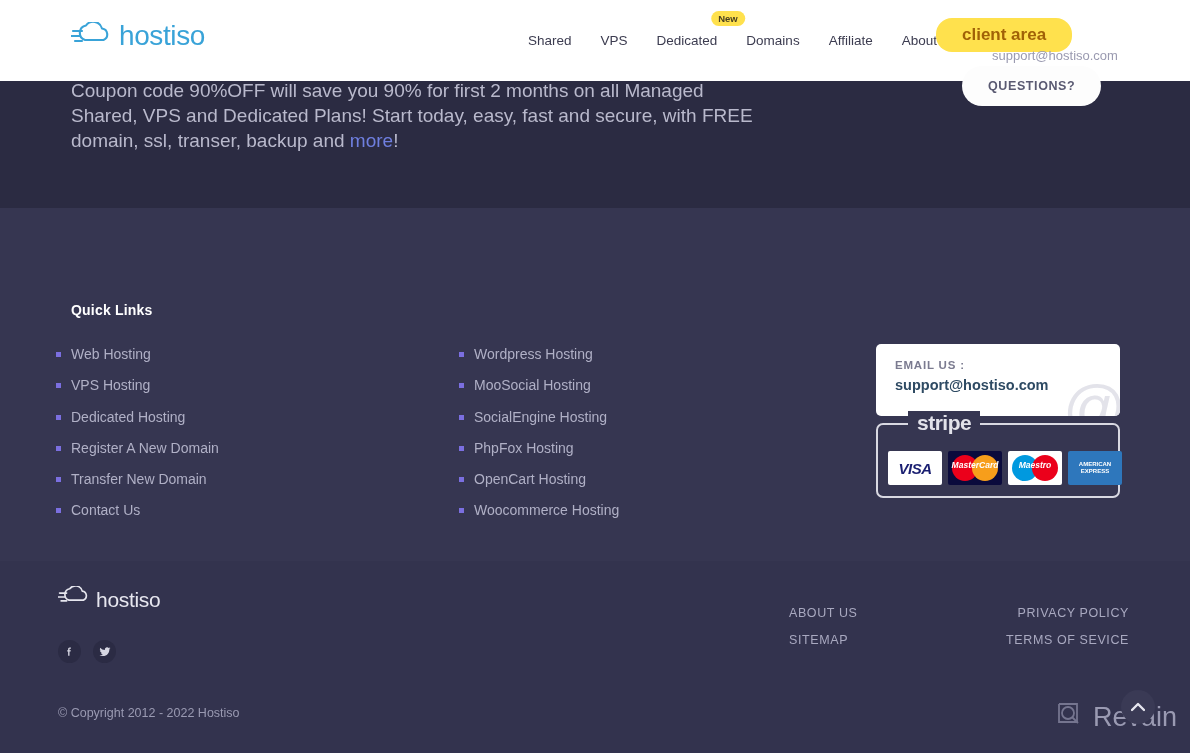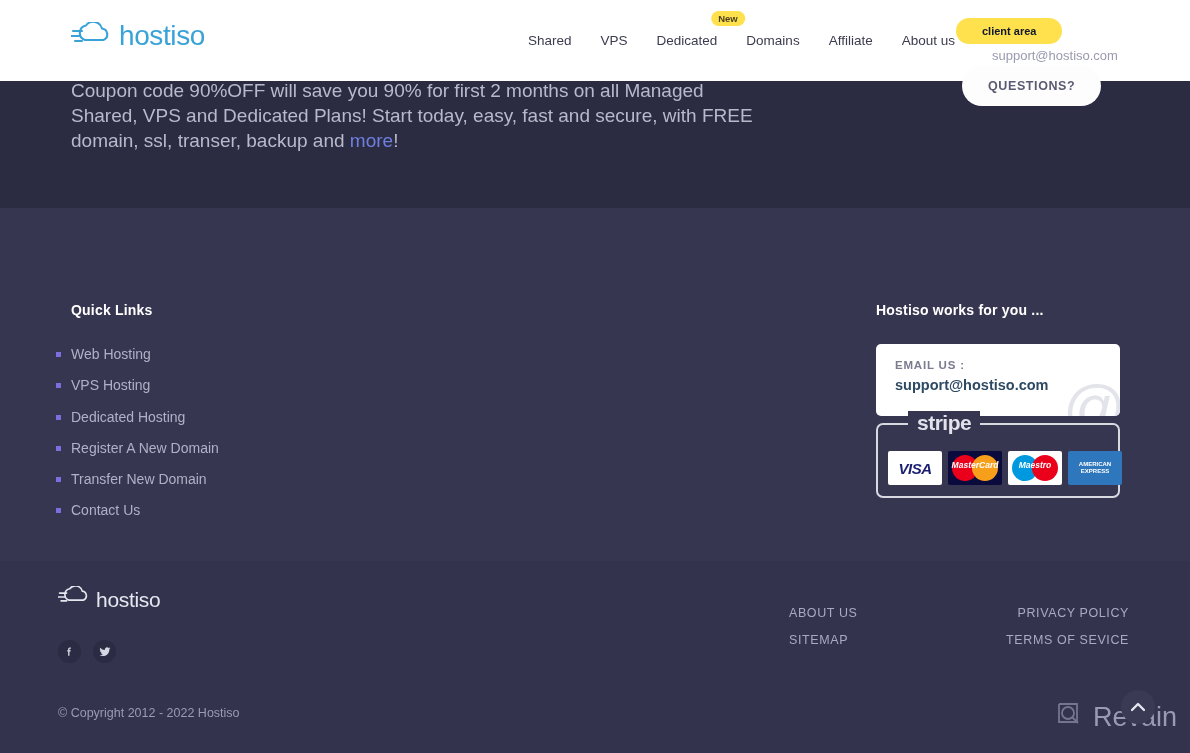--- a/index.html
+++ b/index.html
@@ -35,23 +35,23 @@
     white-space: nowrap; cursor: pointer;
   }
   .badge-new {
     position: absolute; top: -22px; left: 50%; transform: translateX(-50%);
     background: #ffe14d; color: #4a4020; font-size: 9.5px;
     padding: 2px 7px; border-radius: 8px; font-weight: 600;
     white-space: nowrap;
     margin-left: 41px;
   }
   .client-area {
-    position: absolute; left: 956px; top: 18px;
-    background: #ffe14d; color: #0f172a;
-    font-size: 11px; font-weight: 700;
+    position: absolute; left: 936px; top: 18px;
+    background: #ffe14d; color: #a16207;
+    font-size: 17px; font-weight: 700;
     padding: 7px 26px; border-radius: 16px; border: none;
     cursor: pointer; white-space: nowrap;
   }
   .support-mail {
     position: absolute; left: 992px; top: 48px;
     font-size: 13px; color: #9a9ab0; white-space: nowrap; cursor: pointer;
   }
 
   
   .promo {
@@ -263,22 +263,29 @@
 
     <ul class="link-col c1">
       <li>Web Hosting</li>
       <li>VPS Hosting</li>
       <li>Dedicated Hosting</li>
       <li>Register A New Domain</li>
       <li>Transfer New Domain</li>
       <li>Contact Us</li>
     </ul>
 
-
-    <div class="col-title works-title">Hostiso works for you ...</div>
+    <ul class="link-col c2">
+      <li>Wordpress Hosting</li>
+      <li>MooSocial Hosting</li>
+      <li>SocialEngine Hosting</li>
+      <li>PhpFox Hosting</li>
+      <li>OpenCart Hosting</li>
+      <li>Woocommerce Hosting</li>
+    </ul>
+
 
     <div class="email-card">
       <span class="email-at">@</span>
       <span class="email-label">EMAIL US :</span>
       <span class="email-value">support@hostiso.com</span>
     </div>
 
     <div class="pay-card">
       <span class="stripe-word">stripe</span>
       <div class="cards-row">

